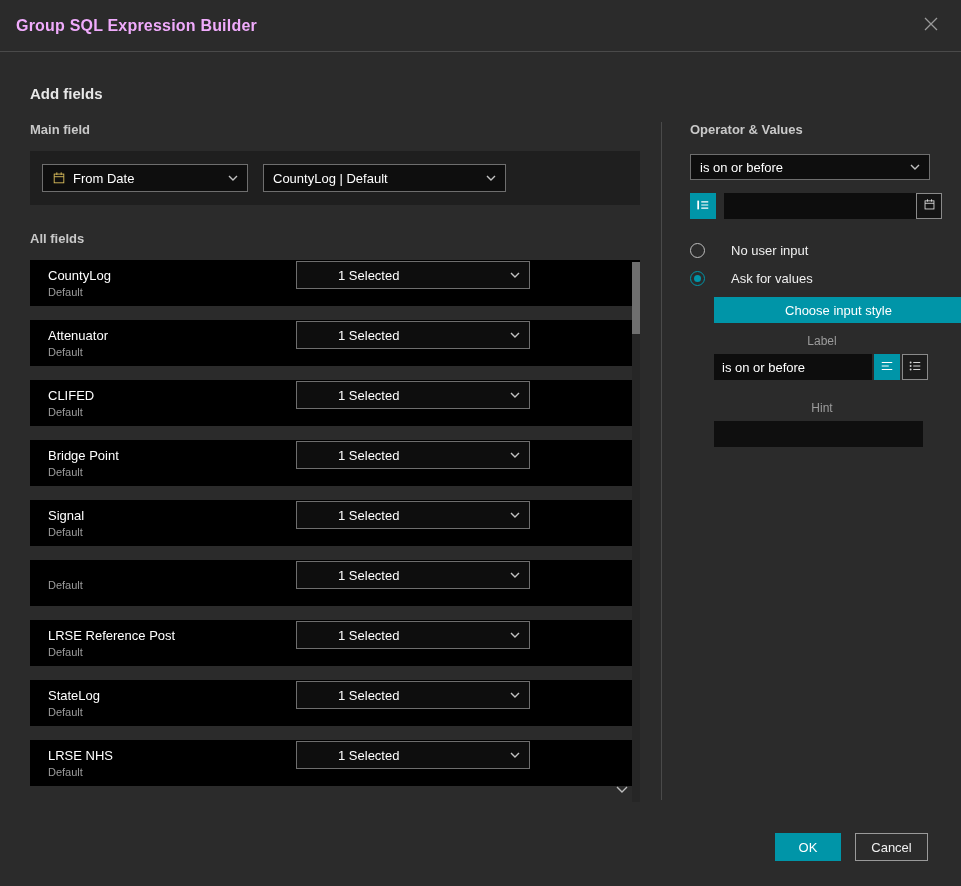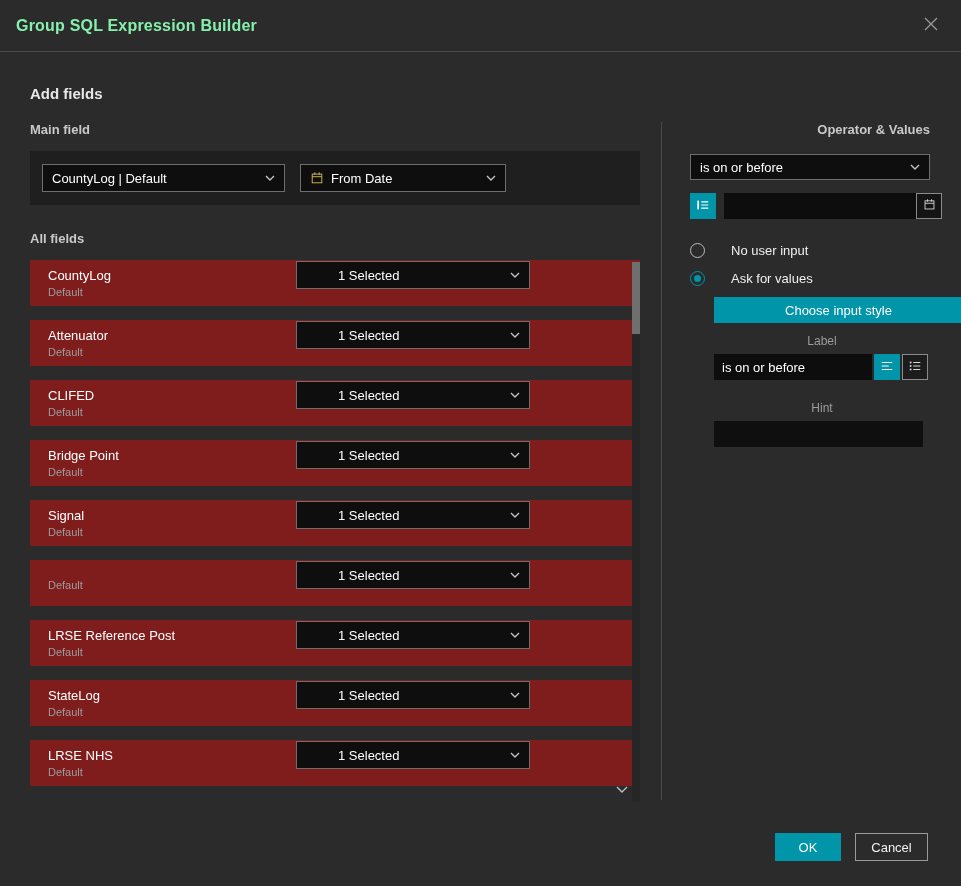--- a/index.html
+++ b/index.html
@@ -7,21 +7,21 @@
     width:961px;height:886px;position:relative;overflow:hidden;
     background:#2b2b2b;color:#fff;
     font-family:"Liberation Sans", sans-serif;
     -webkit-font-smoothing:antialiased;
   }
   .titlebar{
     position:absolute;top:0;left:0;right:0;height:52px;
     border-bottom:1px solid #4a4a4a;display:flex;align-items:center;
     padding:0 16px;box-sizing:border-box;background:#2b2b2b;
   }
-  .titlebar .title{font-size:16px;font-weight:bold;color:#86efac;letter-spacing:.2px;}
+  .titlebar .title{font-size:16px;font-weight:bold;color:#f0abfc;letter-spacing:.2px;}
   .close-btn{
     margin-left:auto;width:28px;height:28px;background:transparent;border:none;
     color:#9a9a9a;cursor:pointer;display:flex;align-items:center;justify-content:center;padding:0;
   }
   .section-title{position:absolute;left:30px;top:85px;font-size:15px;font-weight:bold;color:#e8e8e8;}
 
   
   .left-col{position:absolute;left:30px;top:122px;width:610px;}
   .group-label{font-size:13px;font-weight:bold;color:#c9c9c9;}
   .main-panel{
@@ -33,37 +33,37 @@
     background:#0e0e0e;border:1px solid #6e6e6e;color:#fff;font-size:13px;
     padding:0 9px;cursor:pointer;white-space:nowrap;overflow:hidden;
   }
   .select .chev{margin-left:auto;display:flex;color:#c2c2c2;flex:none;}
   .layer-select{width:243px;}
   .field-select{width:206px;}
   .cal-yellow{display:flex;color:#dfc15e;flex:none;}
   .all-label{margin-top:26px;}
   .fields-list{margin-top:14px;position:relative;}
   .field-row{
-    position:relative;height:46px;background:#7f1d1d;margin-bottom:14px;
+    position:relative;height:46px;background:#000000;margin-bottom:14px;
     display:flex;flex-direction:column;justify-content:center;padding-left:18px;box-sizing:border-box;
   }
   .field-name{font-size:13px;color:#ffffff;}
   .field-type{font-size:11px;color:#9c9c9c;margin-top:3px;}
   .row-select{position:absolute;left:266px;top:1px;width:234px;padding-left:41px;}
   .scrollbar{
     position:absolute;left:602px;top:140px;width:8px;height:540px;background:#262626;
   }
   .scrollbar .thumb{width:8px;height:72px;background:#6f6f6f;}
   .scroll-more{position:absolute;left:586px;top:664px;color:#bdbdbd;display:flex;}
 
   .vdivider{position:absolute;left:661px;top:122px;width:1px;height:678px;background:#4a4a4a;}
 
   
   .right-col{position:absolute;left:690px;top:122px;width:240px;}
-  .panel-title{font-size:13px;font-weight:bold;color:#c9c9c9;text-align:right;}
+  .panel-title{font-size:13px;font-weight:bold;color:#c9c9c9;}
   .operator-select{margin-top:17px;width:240px;height:26px;}
   .value-row{margin-top:13px;display:flex;gap:8px;height:26px;}
   .icon-btn{
     width:26px;height:26px;flex:none;border:none;padding:0;cursor:pointer;
     display:flex;align-items:center;justify-content:center;box-sizing:border-box;
   }
   .icon-btn.accent{background:var(--accent);color:#fff;}
   .date-wrap{flex:1;display:flex;background:#0d0d0d;height:26px;}
   .text-input{
     background:#0d0d0d;border:none;outline:none;color:#fff;font-size:13px;
@@ -118,36 +118,36 @@
     </span>
   </button>
 </div>
 
 <div class="section-title">Add fields</div>
 
 <div class="left-col">
   <div class="group-label">Main field</div>
 
   <div class="main-panel">
-    <div class="select layer-select">
-      <span>CountyLog | Default</span>
-      <span class="chev">
-          <svg width="10" height="6" viewBox="0 0 10 6">
-            <path d="M1 1l4 4 4-4" fill="none" stroke="currentColor" stroke-width="1.4"></path>
-          </svg>
-        </span>
-    </div>
     <div class="select field-select">
       <span class="cal-yellow">
           <svg width="14" height="14" viewBox="0 0 16 16" fill="none" stroke="currentColor">
             <rect x="2.5" y="3.5" width="11" height="10"></rect>
             <path d="M2.5 6.5h11M5.5 1.5v3M10.5 1.5v3"></path>
           </svg>
         </span>
       <span>From Date</span>
+      <span class="chev">
+          <svg width="10" height="6" viewBox="0 0 10 6">
+            <path d="M1 1l4 4 4-4" fill="none" stroke="currentColor" stroke-width="1.4"></path>
+          </svg>
+        </span>
+    </div>
+    <div class="select layer-select">
+      <span>CountyLog | Default</span>
       <span class="chev">
           <svg width="10" height="6" viewBox="0 0 10 6">
             <path d="M1 1l4 4 4-4" fill="none" stroke="currentColor" stroke-width="1.4"></path>
           </svg>
         </span>
     </div>
   </div>
 
   <div class="group-label all-label">All fields</div>
 

